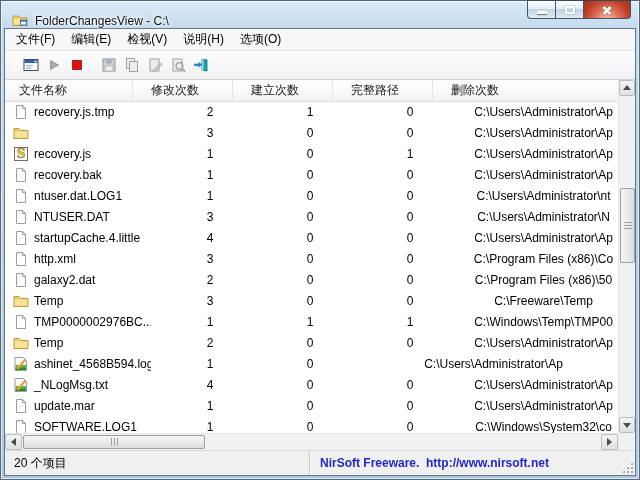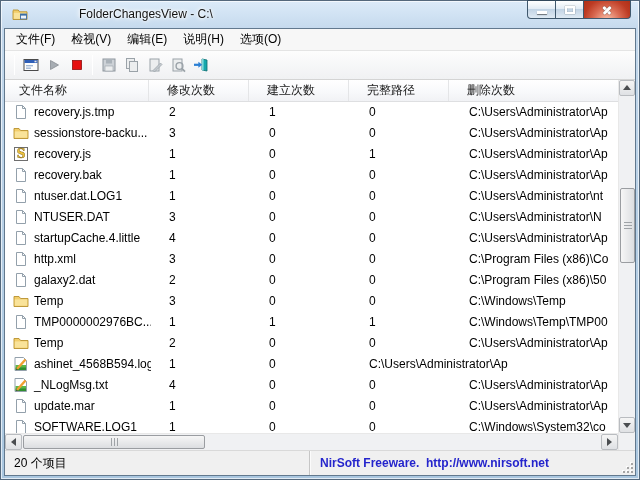--- a/index.html
+++ b/index.html
@@ -8,21 +8,21 @@
 
   
   .window {
     width:640px; height:480px;
     background:linear-gradient(#dcebf9, #c3d8ec 30px, #b3cde4 60%, #a9c6df);
     border:1px solid #54687c;
     box-shadow:inset 0 0 0 1px rgba(255,255,255,.65);
     position:relative;
     display:flex; flex-direction:column;
   }
-  .titlebar { height:27px; display:flex; align-items:center; padding:0 6px 0 11px; position:relative;gap:44px; }
+  .titlebar { height:27px; display:flex; align-items:flex-end; padding:0 6px 0 11px; position:relative; }
   .title-icon { width:16px; height:16px; flex:0 0 16px; }
   .title-text { margin-left:7px; color:#111; text-shadow:0 0 4px #fff, 0 0 2px #fff, 0 0 6px #fff; }
   .win-buttons { position:absolute; top:-1px; right:8px; display:flex; height:19px; }
   .win-btn {
     height:19px; border:1px solid #3f586d; border-top:1px solid #32485c;
     background:linear-gradient(#ffffff, #e3ecf5 45%, #c2d4e5 50%, #dfeaf4);
     display:flex; align-items:center; justify-content:center; position:relative;
   }
   .win-btn + .win-btn { border-left:none; }
   .btn-min { width:29px; border-radius:0 0 0 4px; }
@@ -50,28 +50,28 @@
   .toolbar { height:29px; flex:0 0 29px; background:linear-gradient(#fdfdfd,#f0f1f3); border-bottom:1px solid #d4d4d4; display:flex; align-items:center; padding-left:5px; }
   .tb-sep { width:1px; height:20px; background:#c9c9c9; border-right:1px solid #fff; margin:0 4px; }
   .tb-btn { width:23px; height:23px; display:flex; align-items:center; justify-content:center; border-radius:2px; }
   .tb-btn svg { width:16px; height:16px; }
 
   
   .listview { flex:1 1 auto; display:flex; min-height:0; }
   .lv-main { flex:1 1 auto; min-width:0; display:flex; flex-direction:column; }
   .lv-header { height:22px; flex:0 0 22px; display:flex; background:linear-gradient(#ffffff,#f8f9fb 55%,#f1f2f5); border-bottom:1px solid #dedfe1; color:#1a1a1a; }
   .lv-header > div { border-right:1px solid #e4e5e7; display:flex; align-items:center; flex:0 0 auto; }
-  .lv-header > div:nth-child(1) { width:144px; padding-left:14px; }
+  .lv-header > div:nth-child(1) { width:128px; padding-left:14px; }
   .lv-header > div:nth-child(2),
   .lv-header > div:nth-child(3),
   .lv-header > div:nth-child(4) { width:100px; padding-left:18px; }
   .lv-header > div:nth-child(5) { flex:1 1 auto; padding-left:18px; border-right:none; }
 
   .lv-rows { flex:1 1 auto; overflow:hidden; background:#fff; color:#000; }
-  .lv-row { height:21px; display:flex; align-items:center; white-space:nowrap; }
+  .lv-row { height:21px; display:flex; align-items:center; white-space:nowrap;text-align:center; }
   .lv-row > div { flex:0 0 auto; overflow:hidden; }
   .cell-name { width:146px; display:flex; align-items:center; padding-left:8px; }
   .cell-name .row-icon { width:16px; height:16px; margin-right:5px; flex:0 0 16px; }
   .cell-num { width:100px; padding-left:18px; }
   .cell-path { flex:1 1 auto !important; padding-left:18px; }
   .row-icon svg { width:16px; height:16px; display:none; }
   [data-icon="file"]   .icon-file   { display:block; }
   [data-icon="folder"] .icon-folder { display:block; }
   [data-icon="script"] .icon-script { display:block; }
   [data-icon="log"]    .icon-log    { display:block; }
@@ -136,23 +136,23 @@
           <span class="glyph-x"></span>
         </div>
     </div>
   </div>
 
   <div class="client">
 
     <div class="menubar">
       <span class="menu-item">文件(F)</span>
 
+      <span class="menu-item">编辑(E)</span>
+
       <span class="menu-item">检视(V)</span>
-
-      <span class="menu-item">编辑(E)</span>
 
       <span class="menu-item">说明(H)</span>
 
       <span class="menu-item">选项(O)</span>
     </div>
 
     <div class="toolbar">
       <div class="tb-sep"></div>
       <div class="tb-btn">
         <svg viewBox="0 0 16 16">
@@ -245,21 +245,20 @@
           <div class="lv-row" data-icon="folder">
             <div class="cell-name">
               <span class="row-icon">
 
                 <svg class="icon-folder" viewBox="0 0 16 16">
                   <path d="M1 3.5 L6 3.5 L7.6 5.5 L15 5.5 L15 13.5 L1 13.5 Z" fill="#f2ce6b" stroke="#b8912f" stroke-width="0.9"></path>
                   <path d="M1.8 6.4 L14.2 6.4 L14.2 12.7 L1.8 12.7 Z" fill="#f9e39a"></path>
                 </svg>
 
               </span>
-              <span>sessionstore-backu...</span>
             </div>
             <div class="cell-num">3</div>
             <div class="cell-num">0</div>
             <div class="cell-num">0</div>
             <div class="cell-path">C:\Users\Administrator\Ap</div>
           </div>
 
           <div class="lv-row" data-icon="script">
             <div class="cell-name">
               <span class="row-icon">
@@ -388,21 +387,21 @@
                   <path d="M1 3.5 L6 3.5 L7.6 5.5 L15 5.5 L15 13.5 L1 13.5 Z" fill="#f2ce6b" stroke="#b8912f" stroke-width="0.9"></path>
                   <path d="M1.8 6.4 L14.2 6.4 L14.2 12.7 L1.8 12.7 Z" fill="#f9e39a"></path>
                 </svg>
 
               </span>
               <span>Temp</span>
             </div>
             <div class="cell-num">3</div>
             <div class="cell-num">0</div>
             <div class="cell-num">0</div>
-            <div class="cell-path">C:\Windows\Temp</div>
+            <div class="cell-path">C:\Freeware\Temp</div>
           </div>
 
           <div class="lv-row" data-icon="file">
             <div class="cell-name">
               <span class="row-icon">
                 <svg class="icon-file" viewBox="0 0 16 16">
                   <path d="M3.5 1.5 L9.5 1.5 L12.5 4.5 L12.5 14.5 L3.5 14.5 Z" fill="#fff" stroke="#93a0ab" stroke-width="1"></path>
                   <path d="M9.5 1.5 L9.5 4.5 L12.5 4.5" fill="none" stroke="#93a0ab" stroke-width="1"></path>
                 </svg>
 

